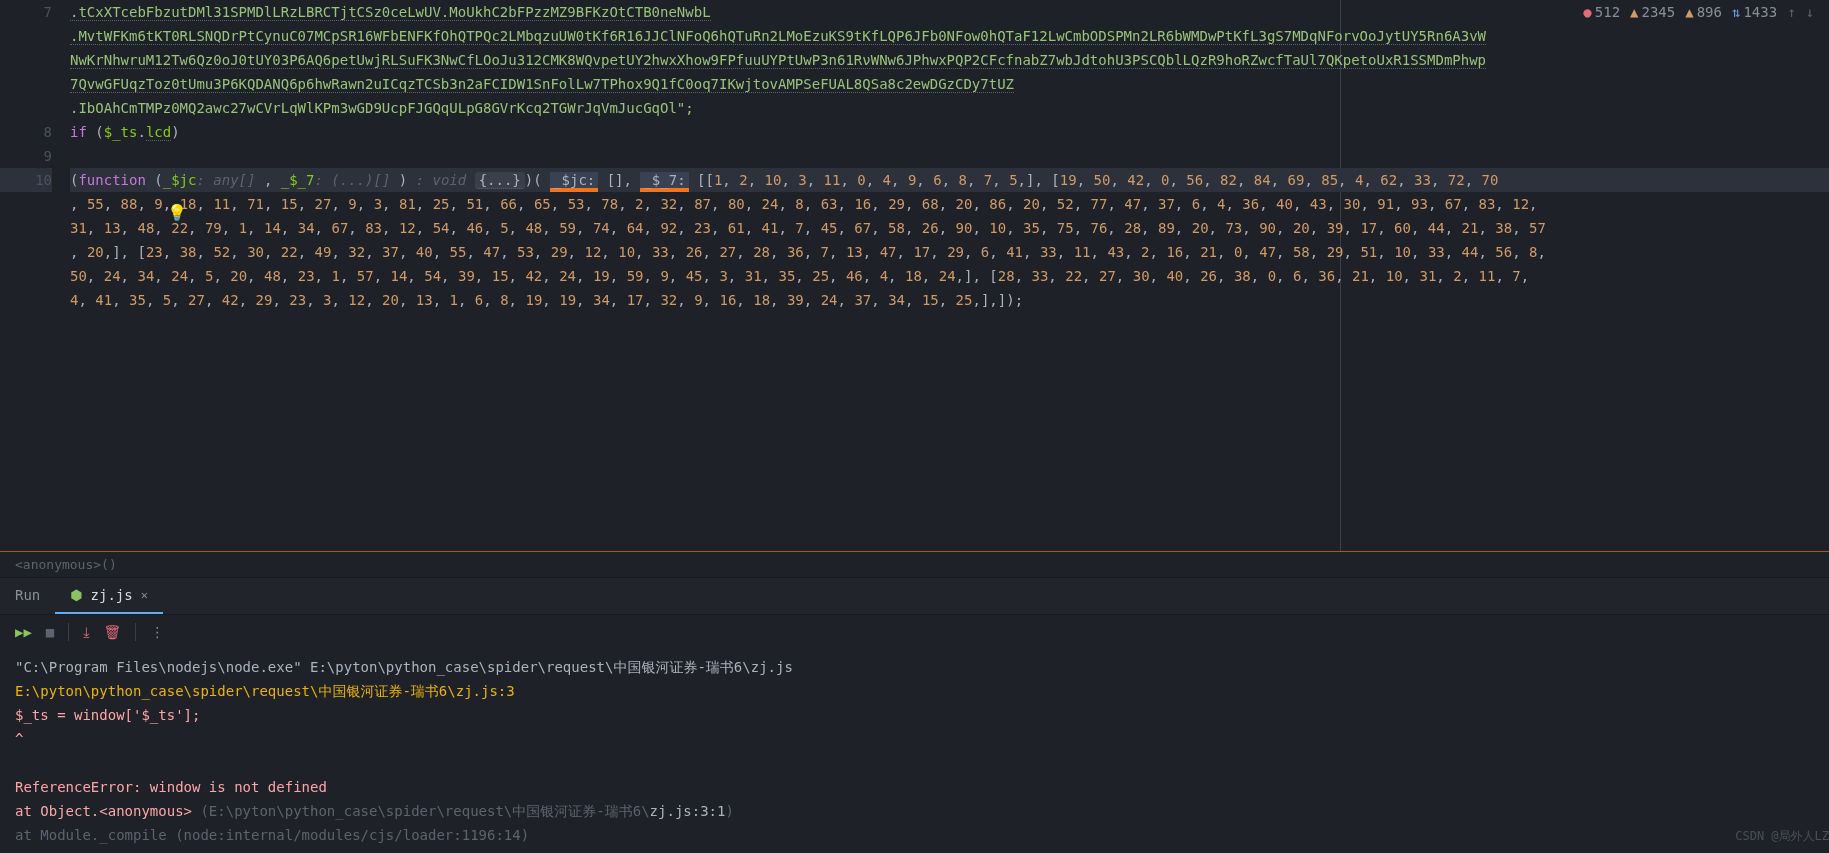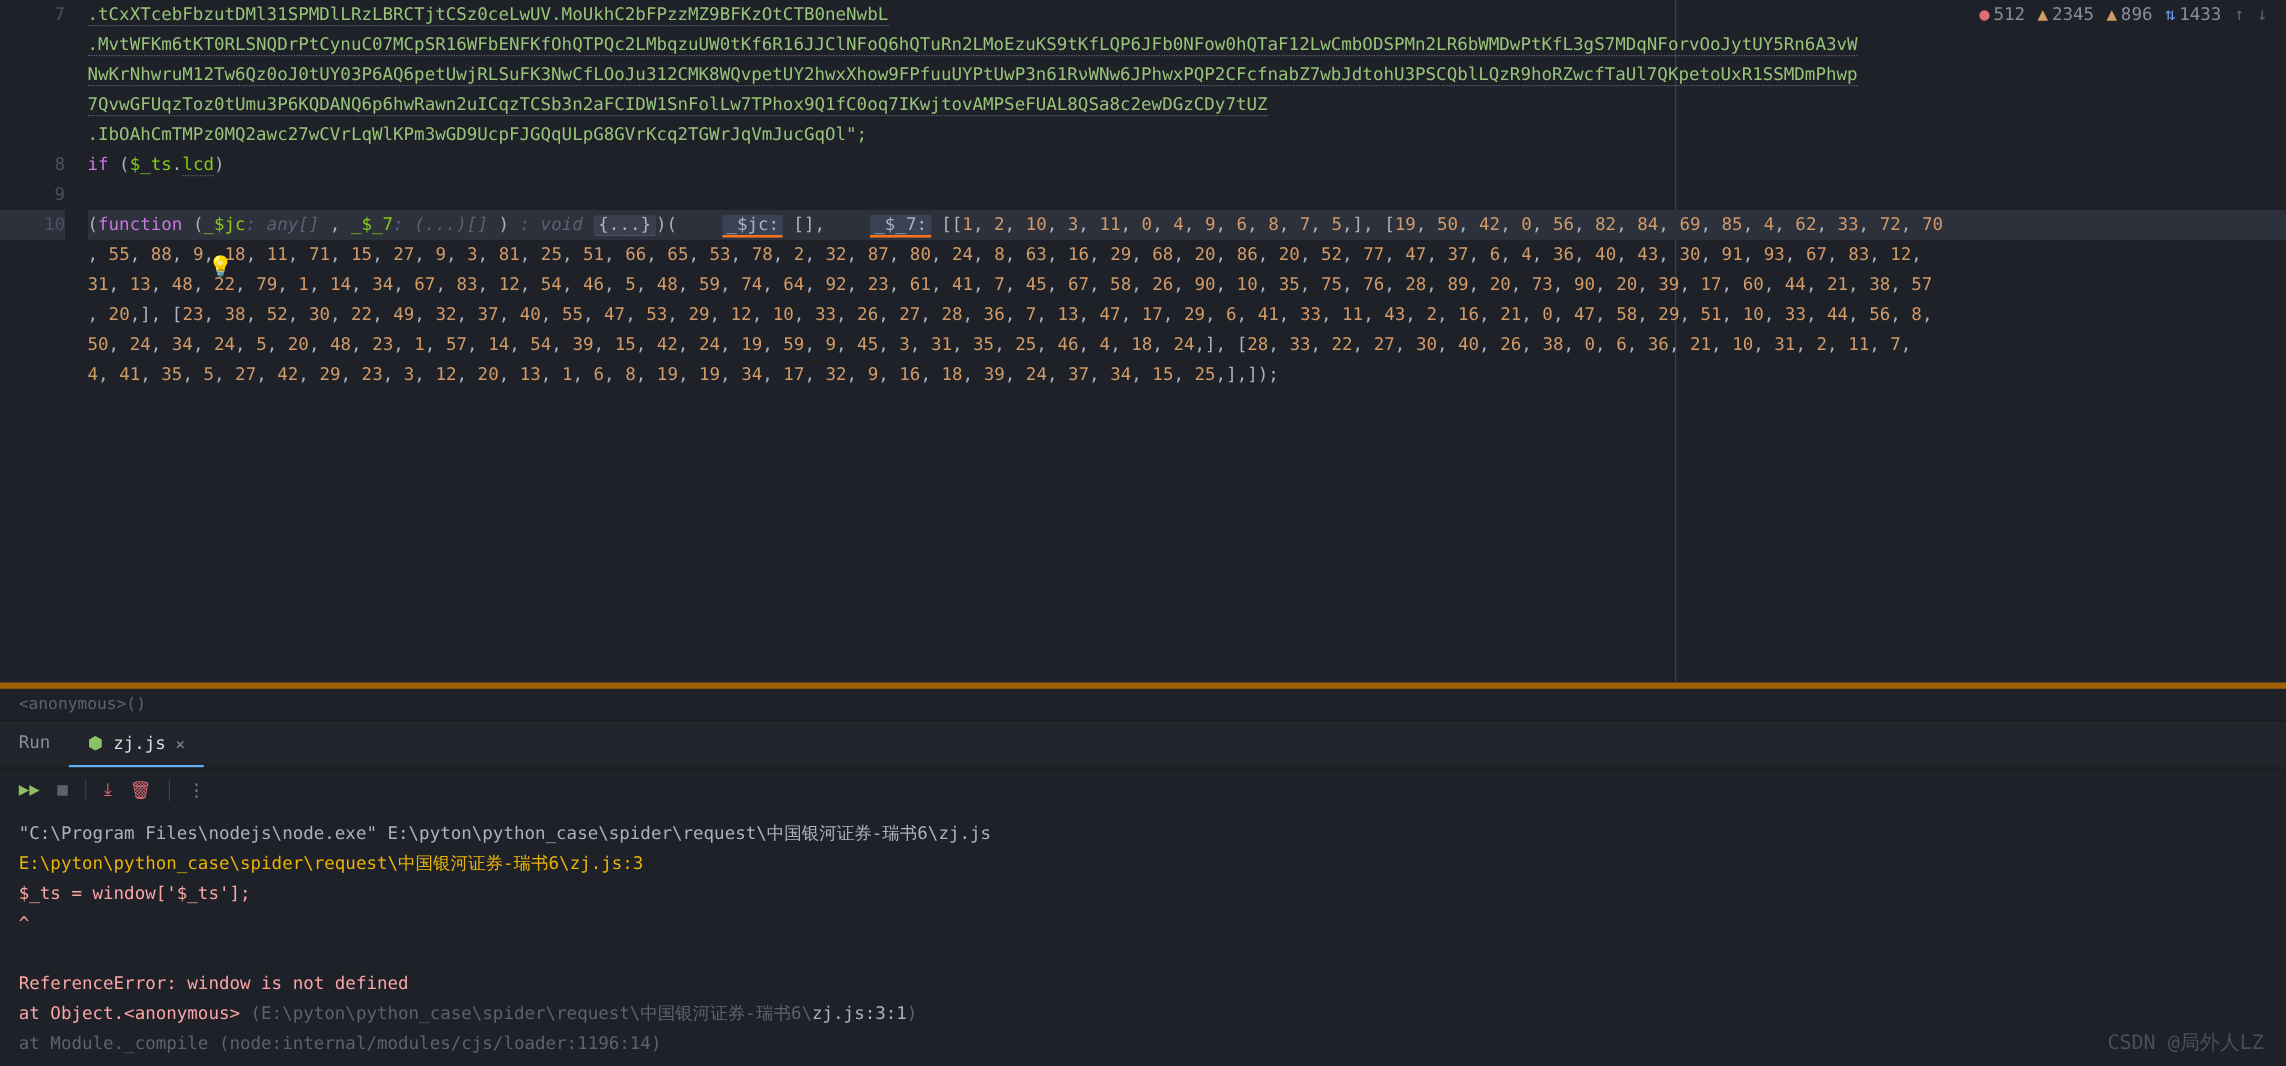--- a/index.html
+++ b/index.html
@@ -39,21 +39,21 @@
 .code-line { white-space: nowrap; }
 .current-line { background: #2c313c; }
 .kw { color: #c678dd; }
 .str { color: #98c379; }
 .num { color: #d19a66; }
 .var { color: #84cc16; }
 .punct { color: #abb2bf; }
 .typehint { color: #5c6370; font-style: italic; }
 .underline { border-bottom: 1px dotted #5c6370; }
 .folded { background: #3a3f4b; border-radius: 3px; padding: 0 4px; border-bottom: 1px dotted #5c6370; }
-.param-highlight { background: #3a4152; border-bottom: 2px solid #f97316; padding: 0 3px; margin-left: 28px; }
+.param-highlight { background: #3a4152; border-bottom: 4px solid #f97316; padding: 0 3px; }
 .status-icons {
   position: absolute;
   top: 2px;
   right: 10px;
   display: flex;
   gap: 10px;
   align-items: center;
   color: #878e9a;
   background: #1e2128;
   padding: 2px 5px;
@@ -66,21 +66,21 @@
 .nav-arrow { color: #5c6370; font-size: 14px; cursor: pointer; }
 .bulb {
   position: absolute;
   left: 97px;
   top: 201px;
   color: #ffcc00;
   font-size: 16px;
   z-index: 5;
 }
 .breadcrumb {
-  border-top: 5px solid #a16207;
+  border-top: 1px solid #a16207;
   padding: 5px 15px;
   color: #5c6370;
   font-size: 13px;
 }
 .tabs-bar {
   border-top: 1px solid #181a1f;
   display: flex;
   align-items: flex-start;
   background: #21252b;
 }
@@ -121,23 +121,23 @@
   font-size: 14px;
 }
 .console-path { color: #eab308; }
 .console-cmd { color: #abb2bf; }
 .console-err { color: #fca5a5; }
 .console-trace-dim { color: #5c6370; }
 .console-trace-file { color: #abb2bf; }
 .watermark {
   position: absolute;
   bottom: 8px;
-  right: 18px;
+  right: 0;
   color: #4a4f58;
-  font-size: 16px;
+  font-size: 12px;
 }
 .ruler {
   position: absolute;
   left: 1340px;
   top: 0;
   bottom: 0;
   width: 1px;
   background: #3a3f4b;
   pointer-events: none;
 }

